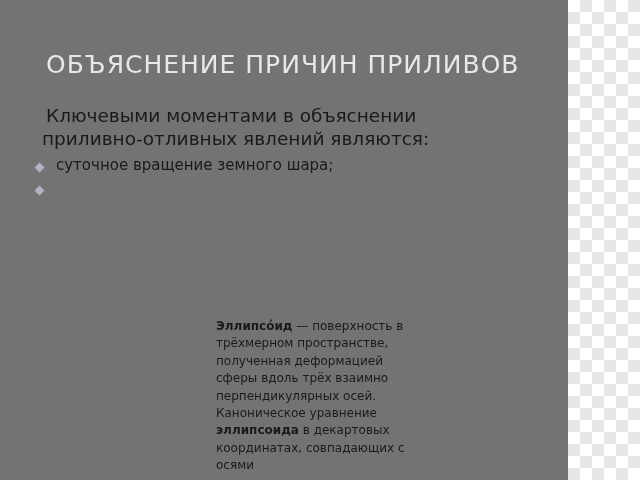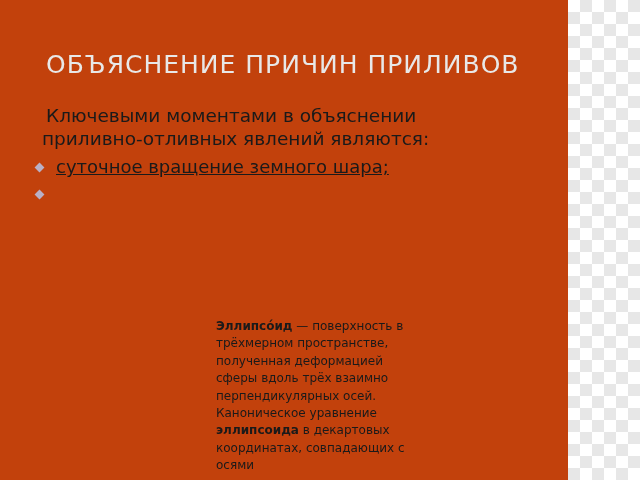--- a/index.html
+++ b/index.html
@@ -11,21 +11,21 @@
     height: 480px;
     background: #ffffff;
     font-family: "DejaVu Sans", sans-serif;
     overflow: hidden;
     position: relative;
   }
 
   .slide {
     position: absolute;
     inset: 0;
-    background: #c2410c;
+    background: #737373;
   }
 
   
   .deco-band {
     position: absolute;
     top: 0;
     right: 0;
     width: 72px;
     height: 480px;
     background-color: #ffffff;
@@ -67,26 +67,25 @@
   }
 
   .bullet-list {
     list-style: none;
     margin: 0;
     padding: 0;
   }
 
   .bullet-item {
     position: relative;
-    font-size: 18px;
+    font-size: 15px;
     color: #1a1a1a;
     line-height: 1.25;
     margin: 0 0 4px 0;
     padding-left: 30px;
-    text-decoration: underline;
   }
 
   .bullet-marker {
     position: absolute;
     left: 10px;
     top: 8px;
     width: 7px;
     height: 7px;
     background: #b9b0c6;
     transform: rotate(45deg);

